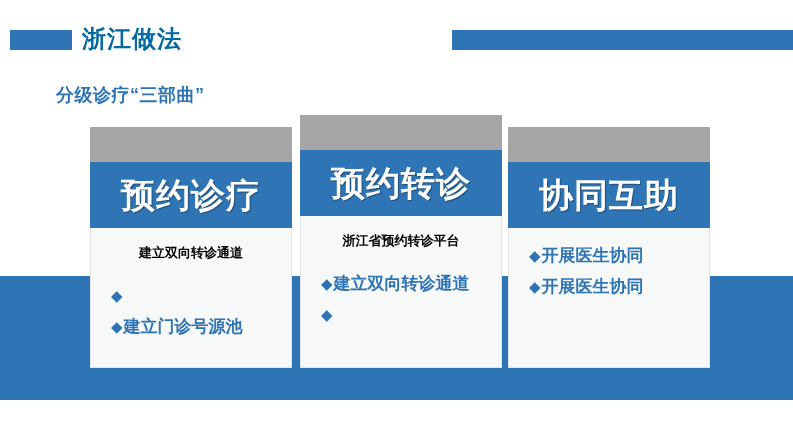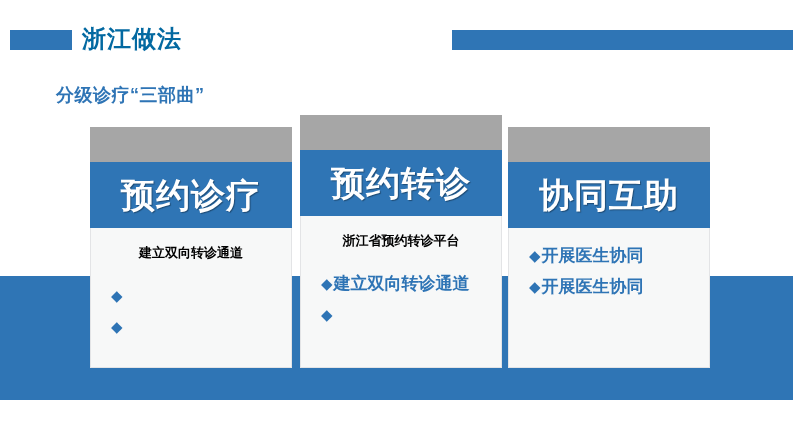--- a/index.html
+++ b/index.html
@@ -185,20 +185,21 @@
     <span class="card-header-text">预约诊疗</span>
   </div>
   <div class="card-body">
     <div class="card-subtitle">建立双向转诊通道</div>
     <div class="bullets">
       <div class="bullet-row">
         <span class="bullet-marker">◆</span>
       </div>
       <div class="bullet-row">
         <span class="bullet-marker">◆</span>
+        <span class="bullet-text">建立门诊号源池</span>
       </div>
     </div>
   </div>
 </div>
 
 <div class="card" id="card-1">
   <div class="card-graytop"></div>
   <div class="card-header">
     <span class="card-header-text">预约转诊</span>
   </div>

